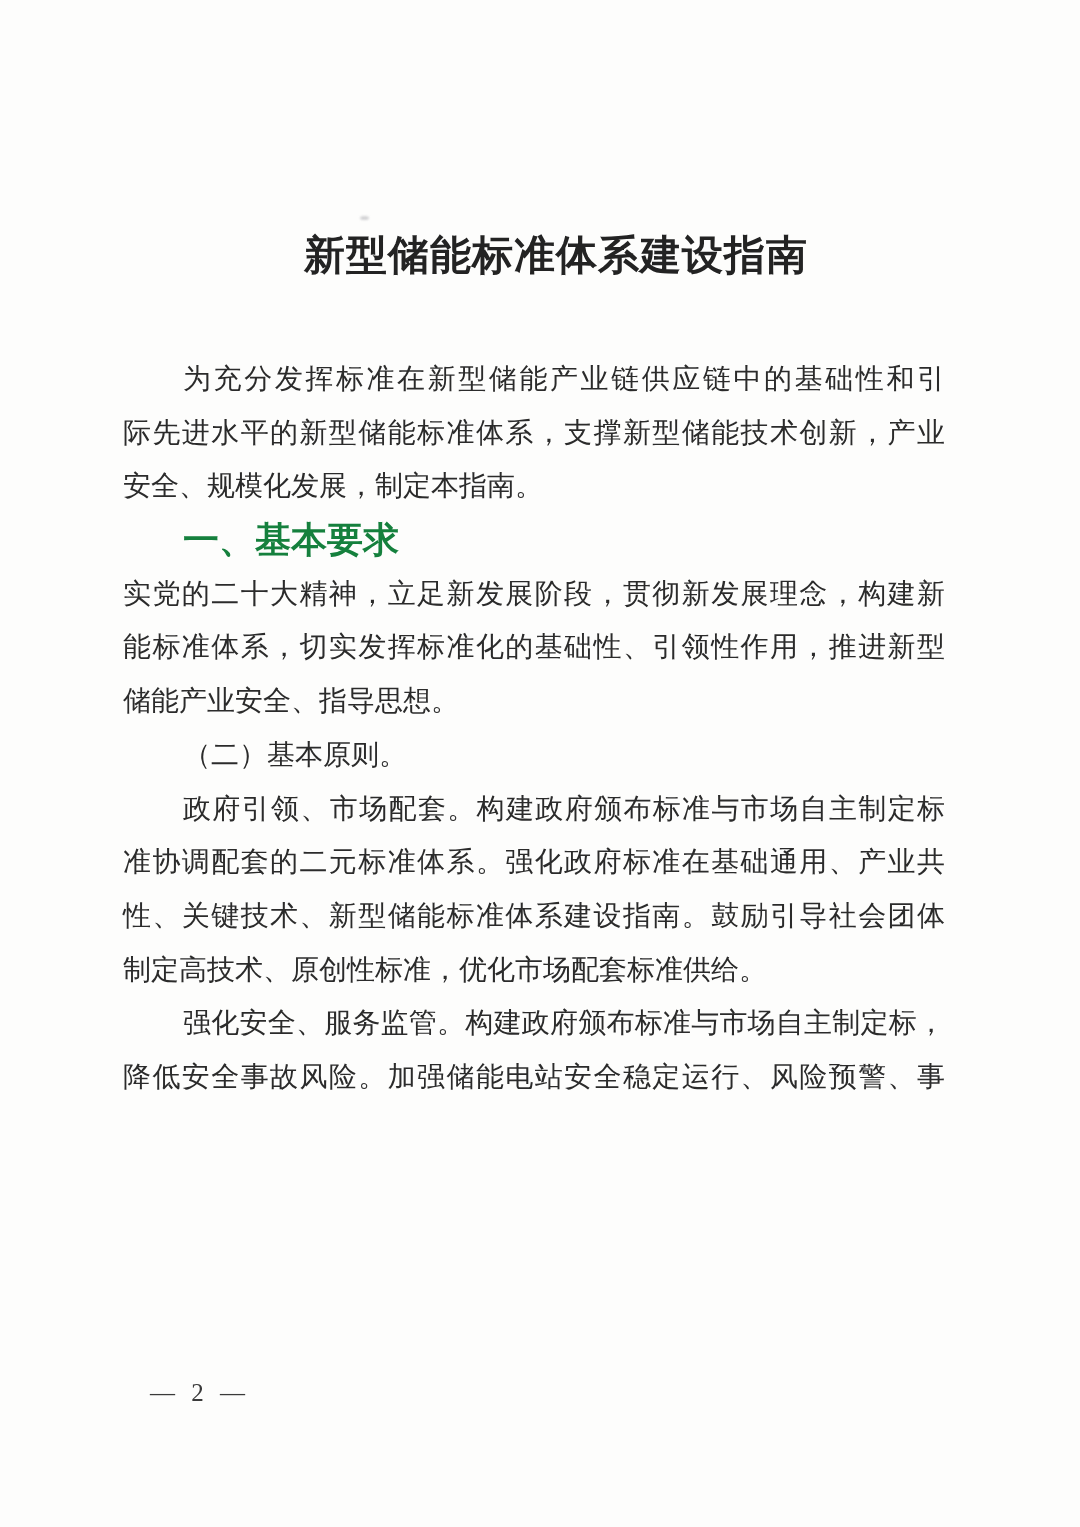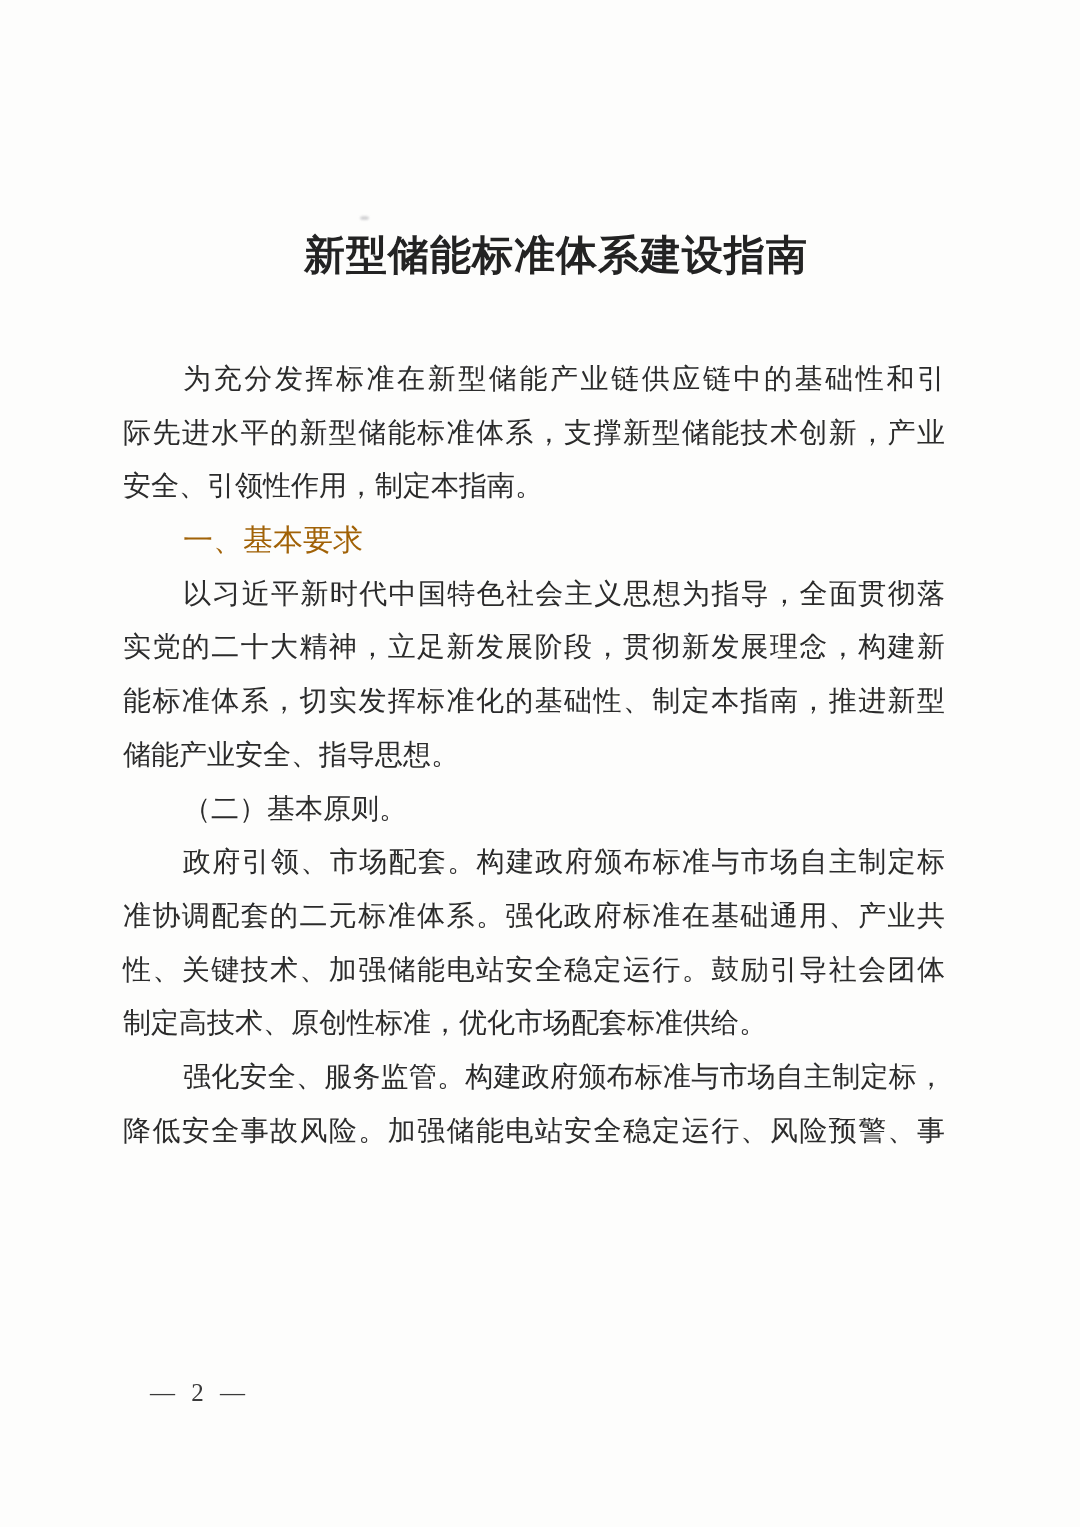--- a/index.html
+++ b/index.html
@@ -44,24 +44,24 @@
     white-space: nowrap;
   }
   .ln.indent {
     padding-left: 60px;
   }
   .ln.endpara {
     text-align-last: left;
   }
   .ln.h1 {
     font-family: "Liberation Sans", "DejaVu Sans", sans-serif;
-    font-weight: normal;
-    font-size: 30px;
+    font-weight: bold;
+    font-size: 36px;
     text-align-last: left;
-    color: #a16207;
+    color: #15803d;
   }
   .ln.h2 {
     text-align-last: left;
   }
   .page-number {
     position: absolute;
     top: 1378px;
     left: 150px;
     font-size: 25px;
     letter-spacing: 5px;
@@ -85,34 +85,33 @@
 
 <div class="page">
 
   <div class="artifact"></div>
 
   <div class="doc-title">新型储能标准体系建设指南</div>
 
   <div class="body-text">
     <div class="ln indent">为充分发挥标准在新型储能产业链供应链中的基础性和引</div>
     <div class="ln">际先进水平的新型储能标准体系，支撑新型储能技术创新，产业</div>
-    <div class="ln endpara">安全、引领性作用，制定本指南。</div>
+    <div class="ln endpara">安全、规模化发展，制定本指南。</div>
 
     <div class="ln h1 indent">一、基本要求</div>
 
-    <div class="ln indent">以习近平新时代中国特色社会主义思想为指导，全面贯彻落</div>
     <div class="ln">实党的二十大精神，立足新发展阶段，贯彻新发展理念，构建新</div>
-    <div class="ln">能标准体系，切实发挥标准化的基础性、制定本指南，推进新型</div>
+    <div class="ln">能标准体系，切实发挥标准化的基础性、引领性作用，推进新型</div>
     <div class="ln endpara">储能产业安全、指导思想。</div>
 
     <div class="ln h2 indent">（二）基本原则。</div>
 
     <div class="ln indent">政府引领、市场配套。构建政府颁布标准与市场自主制定标</div>
     <div class="ln">准协调配套的二元标准体系。强化政府标准在基础通用、产业共</div>
-    <div class="ln">性、关键技术、加强储能电站安全稳定运行。鼓励引导社会团体</div>
+    <div class="ln">性、关键技术、新型储能标准体系建设指南。鼓励引导社会团体</div>
     <div class="ln endpara">制定高技术、原创性标准，优化市场配套标准供给。</div>
 
     <div class="ln indent">强化安全、服务监管。构建政府颁布标准与市场自主制定标，</div>
     <div class="ln">降低安全事故风险。加强储能电站安全稳定运行、风险预警、事</div>
   </div>
 
   <div class="page-number">— 2 —</div>
 
 </div>
 

